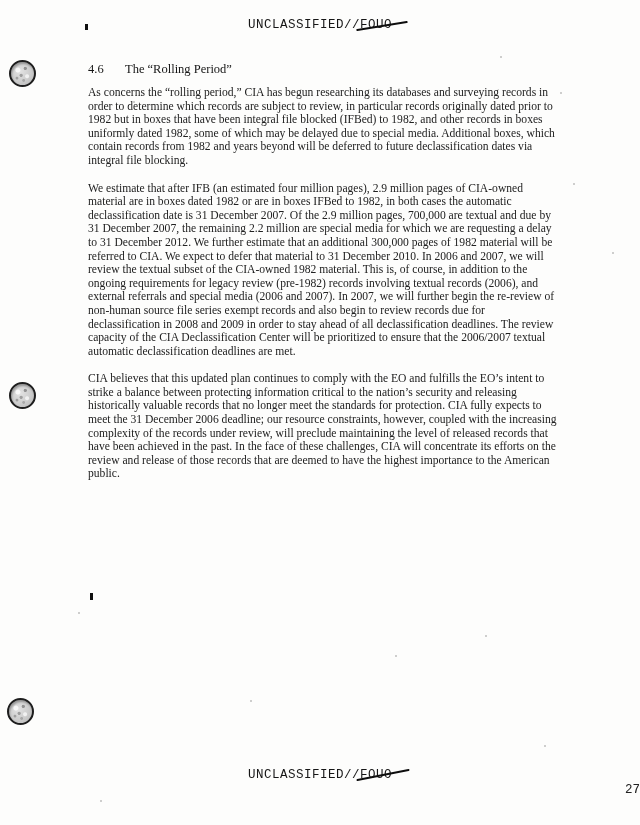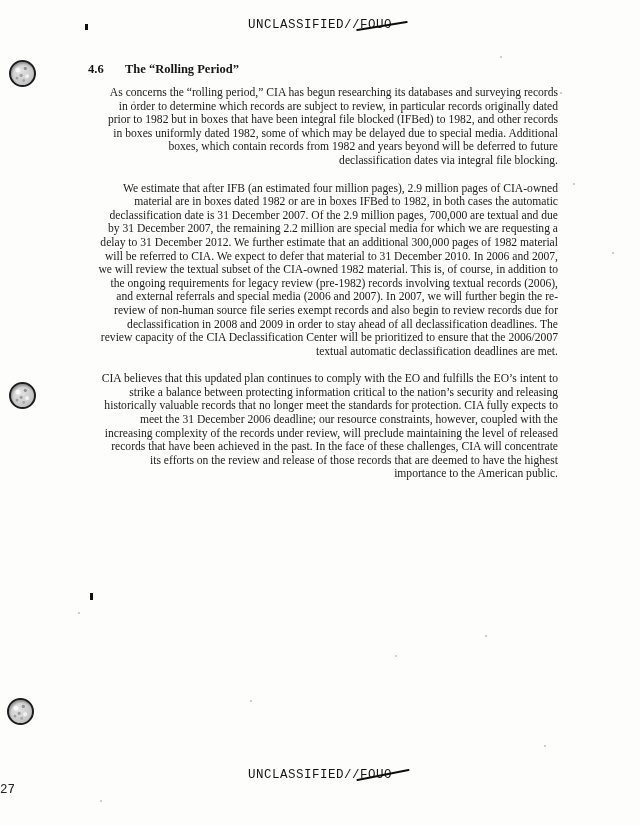--- a/index.html
+++ b/index.html
@@ -36,45 +36,45 @@
     width: 52px; height: 2.2px;
     background: #0d0d0d;
     transform: rotate(-9deg);
     border-radius: 1px;
   }
   .footer-class .strike-line { width: 54px; transform: rotate(-11deg); top: 42%; }
 
   .page-number {
     position: absolute;
     top: 783px; left: 0; width: 100%;
-    text-align: left;
+    text-align: right;
     font-family: "Liberation Mono", monospace;
     font-size: 12.5px;
     color: #222;
   }
 
   
   .content {
     position: absolute;
     left: 88px; top: 62px;
     width: 470px;
   }
   .section-heading {
-    font-weight: bold;
+    font-weight: normal;
     color: #151515;
     margin: 0 0 9px 0;
   }
   .h46 { font-size: 12.5px; }
   .h50 { font-size: 13.5px; margin-top: 36px; margin-bottom: 11px; }
   .sec-num { display: inline-block; min-width: 37px; }
   .para {
     font-size: 11.6px;
     line-height: 13.6px;
-    margin: 0 0 14px 10px;
-    text-align: right;
+    margin: 0 0 14px 0;
+    text-align: left;
     color: #212121;
   }
 
   
   .hole {
     position: absolute;
     width: 27px; height: 27px;
     border-radius: 50%;
     box-sizing: border-box;
     border: 2.5px solid #1d1d1d;

